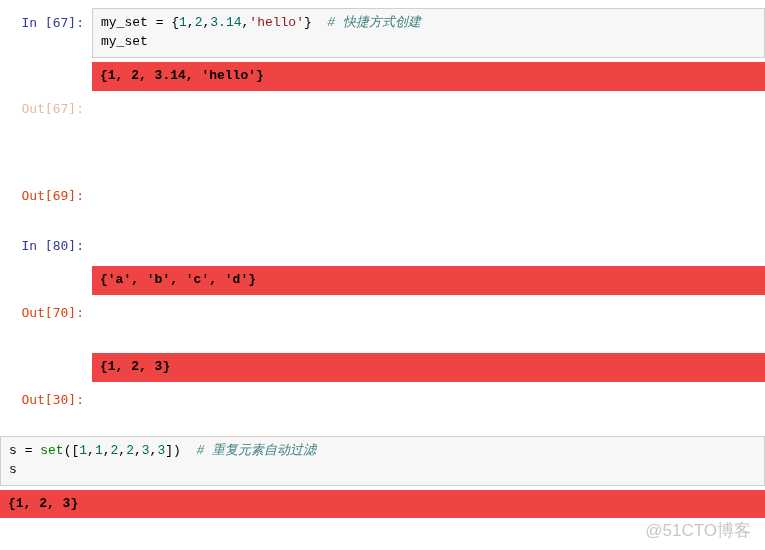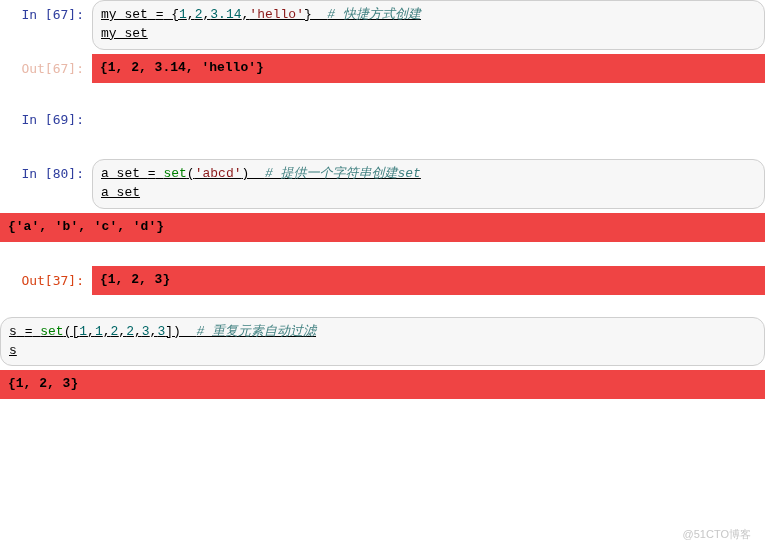--- a/index.html
+++ b/index.html
@@ -14,88 +14,86 @@
   .prompt {
     width: 92px;
     min-width: 92px;
     text-align: right;
     padding: 6px 8px 6px 0;
     font-family: "Consolas", "Monaco", monospace;
     font-size: 13px;
     line-height: 1.45;
   }
   .prompt.in  { color: #303F9F; }
-  .prompt.out { color: #D84315; }
+  .prompt.out { color: #D84315; margin-top: 32px; }
   .prompt.out.fade { color: #e8b8a8; }
   .area {
     flex: 1;
     padding: 5px 8px;
     line-height: 1.45;
     white-space: pre;
     overflow: hidden;
   }
   .input-area {
     background: #f7f7f7;
     border: 1px solid #cfcfcf;
-    border-radius: 12px;
-    text-decoration: underline;
+    border-radius: 0;
   }
   .output-area { background: #ef4444; font-weight: bold; }
   .tk-var   { color: #000; }
   .tk-op    { color: #000; }
   .tk-num   { color: #006666; }
   .tk-str   { color: #8b1a1a; }
   .tk-func  { color: #008000; }
   .tk-punct { color: #000; }
   .tk-comment { color: #408080; font-style: italic; }
   .gap { height: 16px; }
   .watermark {
     position: absolute;
     right: 14px;
     bottom: 8px;
     color: #c7c7c7;
-    font-size: 11px;
+    font-size: 17px;
     font-family: sans-serif;
     pointer-events: none;
   }
-  .wrap { position: relative; width: 765px; min-height: 550px; padding-top: 0; }
+  .wrap { position: relative; width: 765px; min-height: 550px; padding-top: 8px; }
 </style>
 </head>
 <body>
 
 <div class="wrap" id="root">
     <div class="cell">
       <div class="prompt in">In  [67]:</div>
       <div class="area input-area"><span class="tk-var">my_set</span><span class="tk-punct"> </span><span class="tk-op">=</span><span class="tk-punct"> {</span><span class="tk-num">1</span><span class="tk-punct">,</span><span class="tk-num">2</span><span class="tk-punct">,</span><span class="tk-num">3.14</span><span class="tk-punct">,</span><span class="tk-str">'hello'</span><span class="tk-punct">}  </span><span class="tk-comment"># 快捷方式创建</span>
 <span class="tk-var">my_set</span></div>
     </div>
     <div class="cell">
       <div class="prompt out fade">Out[67]:</div>
       <div class="area output-area">{1, 2, 3.14, 'hello'}</div>
     </div>
     <div class="gap"></div>
     <div class="cell">
-      <div class="prompt in">In  [69]:</div>
     </div>
     <div class="cell">
+      <div class="prompt out">Out[69]:</div>
     </div>
     <div class="gap"></div>
     <div class="cell">
       <div class="prompt in">In  [80]:</div>
-      <div class="area input-area"><span class="tk-var">a_set</span><span class="tk-punct"> </span><span class="tk-op">=</span><span class="tk-punct"> </span><span class="tk-func">set</span><span class="tk-punct">(</span><span class="tk-str">'abcd'</span><span class="tk-punct">)  </span><span class="tk-comment"># 提供一个字符串创建set</span>
-<span class="tk-var">a_set</span></div>
     </div>
     <div class="cell">
+      <div class="prompt out">Out[70]:</div>
       <div class="area output-area">{'a', 'b', 'c', 'd'}</div>
     </div>
     <div class="gap"></div>
     <div class="cell">
     </div>
     <div class="cell">
-      <div class="prompt out">Out[37]:</div>
+      <div class="prompt out">Out[30]:</div>
       <div class="area output-area">{1, 2, 3}</div>
     </div>
     <div class="gap"></div>
     <div class="cell">
       <div class="area input-area"><span class="tk-var">s</span><span class="tk-punct"> </span><span class="tk-op">=</span><span class="tk-punct"> </span><span class="tk-func">set</span><span class="tk-punct">([</span><span class="tk-num">1</span><span class="tk-punct">,</span><span class="tk-num">1</span><span class="tk-punct">,</span><span class="tk-num">2</span><span class="tk-punct">,</span><span class="tk-num">2</span><span class="tk-punct">,</span><span class="tk-num">3</span><span class="tk-punct">,</span><span class="tk-num">3</span><span class="tk-punct">])  </span><span class="tk-comment"># 重复元素自动过滤</span>
 <span class="tk-var">s</span></div>
     </div>
     <div class="cell">
       <div class="area output-area">{1, 2, 3}</div>
     </div>

